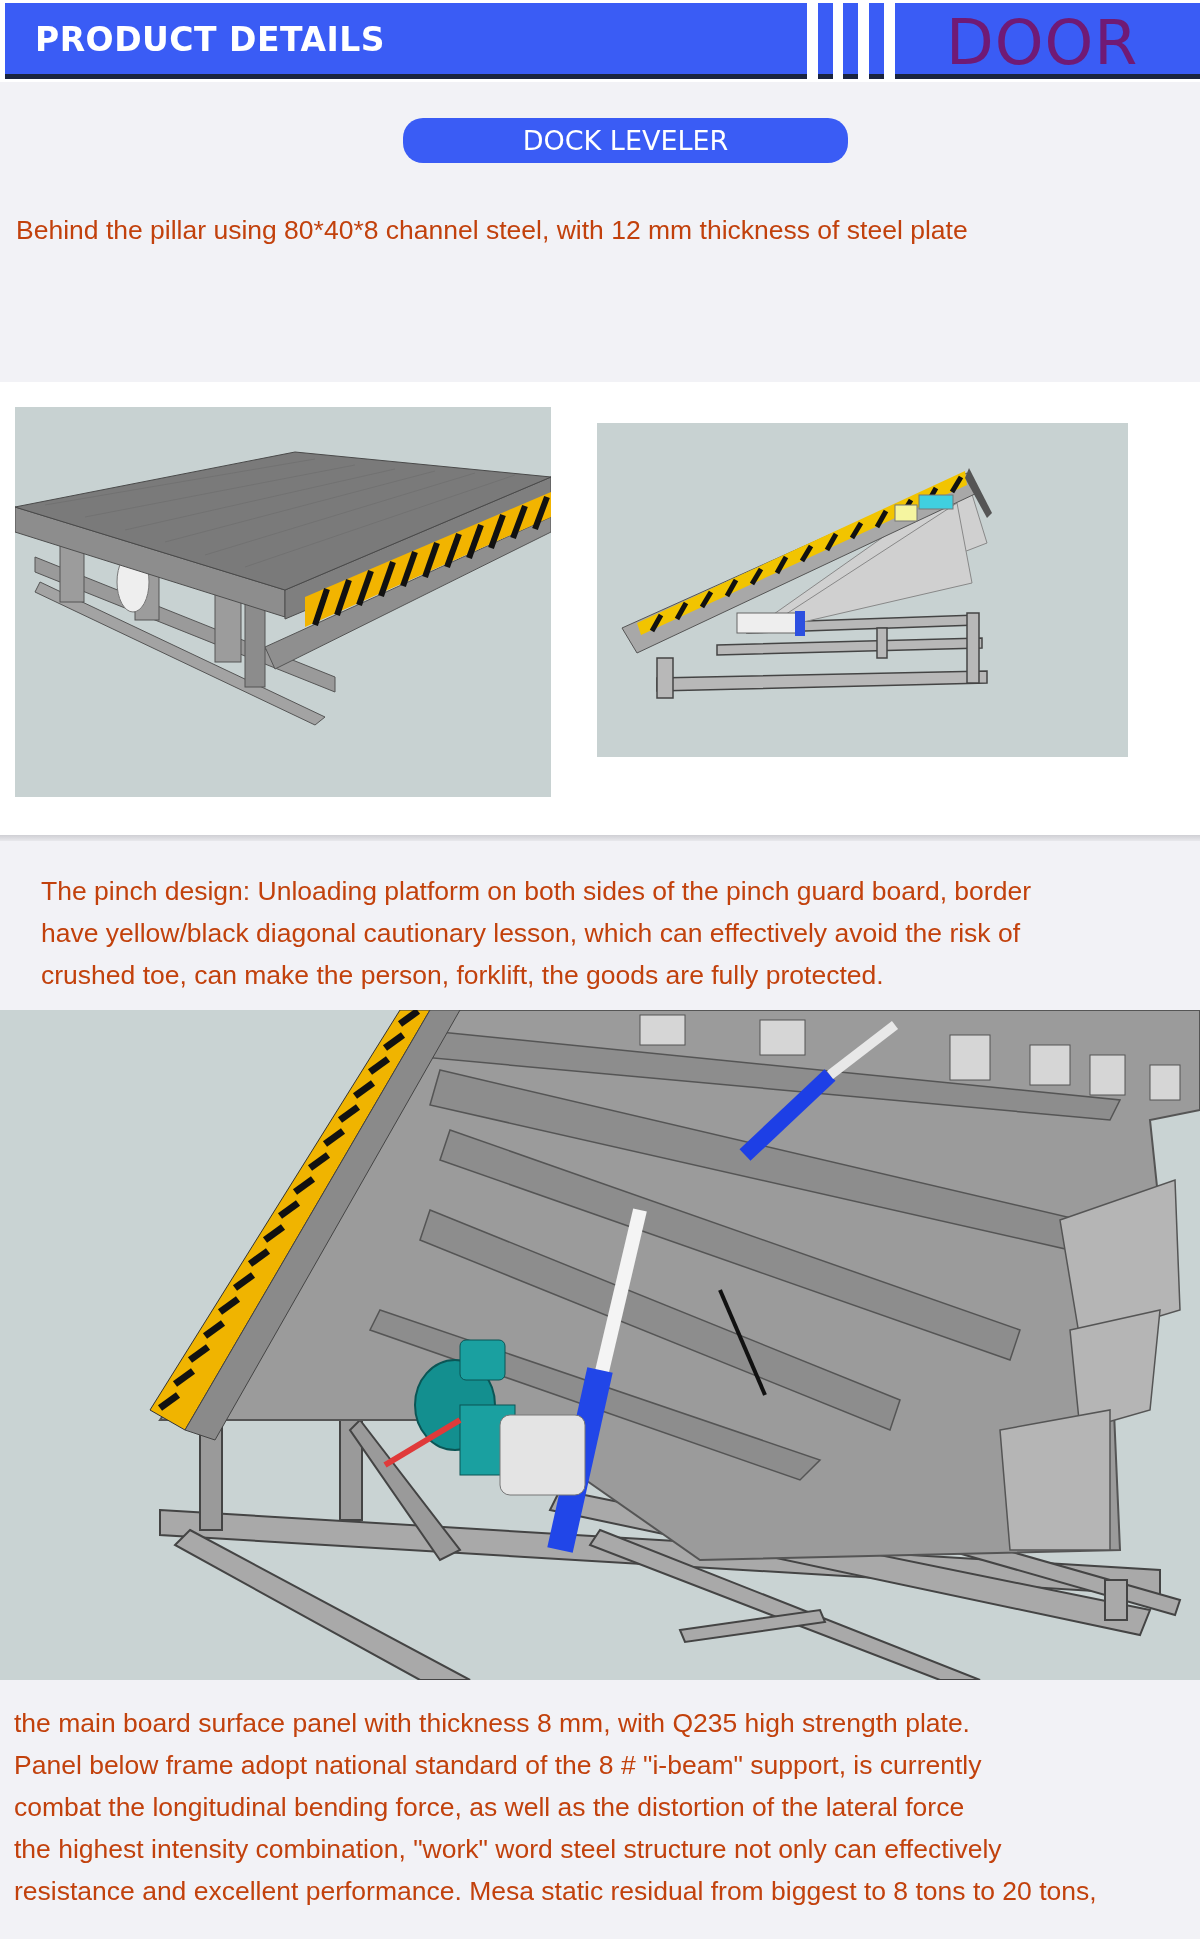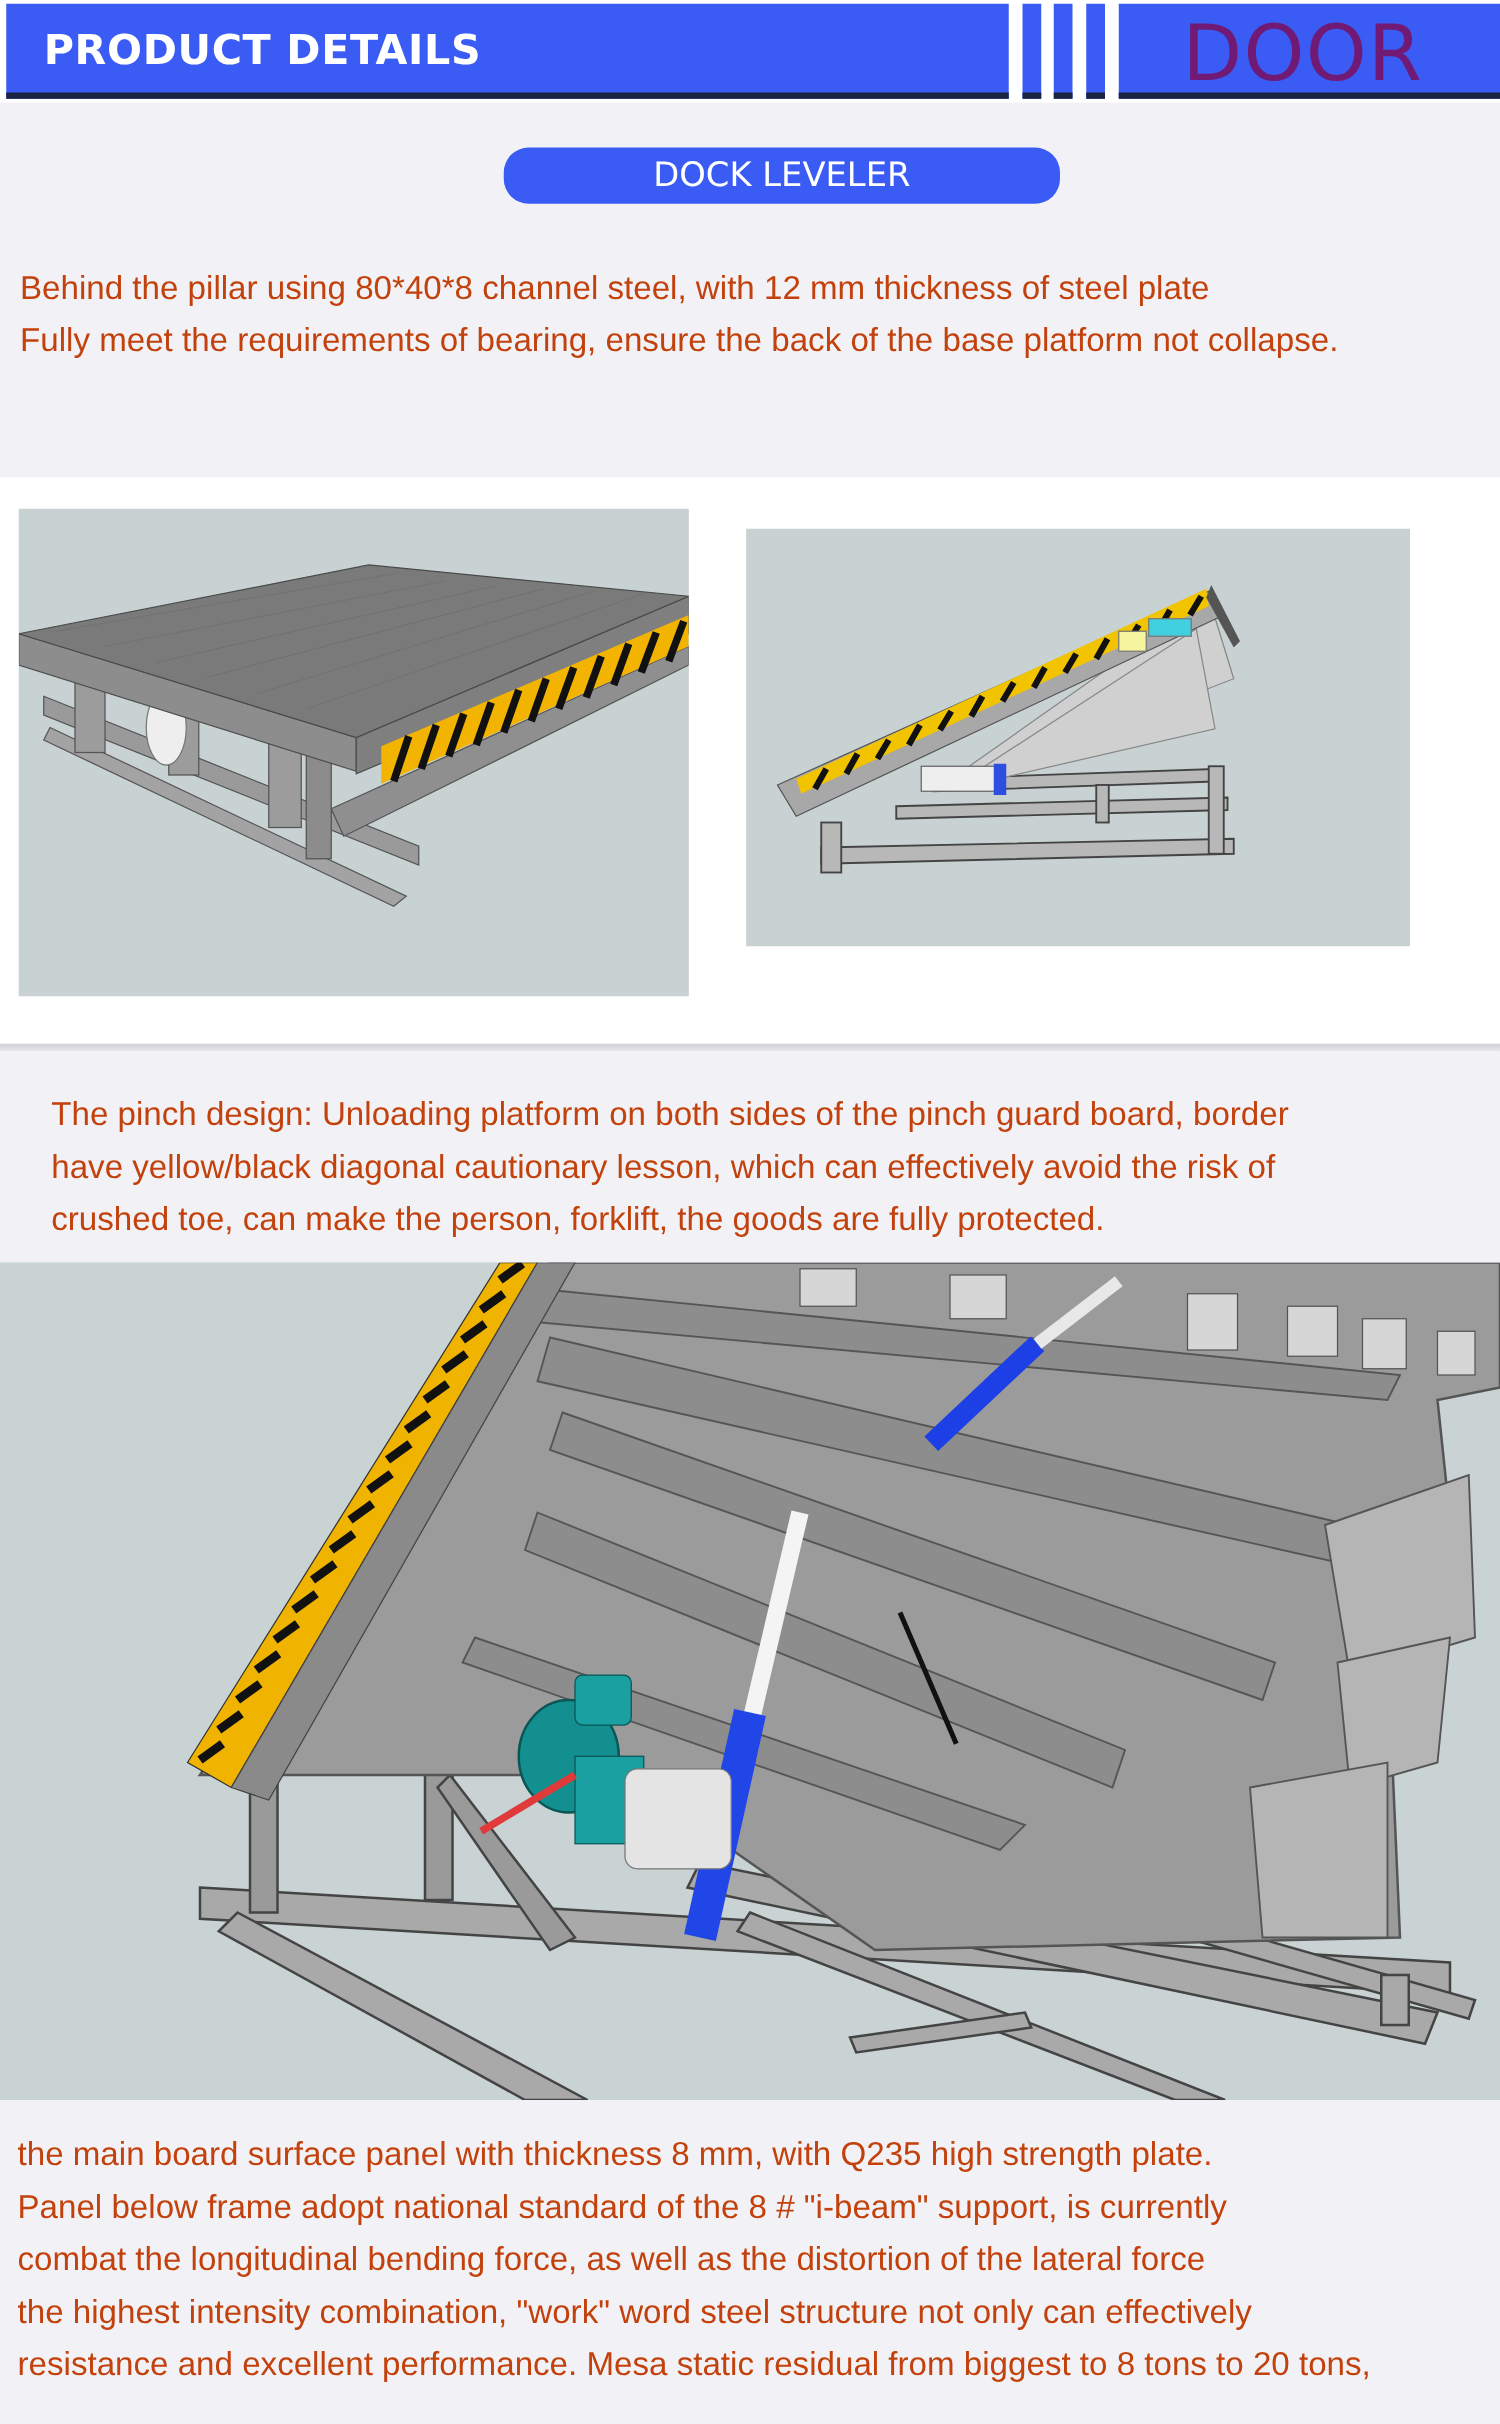--- a/index.html
+++ b/index.html
@@ -72,21 +72,20 @@
 <div class="abs hdr-stripe" style="left:818px"></div>
 <div class="abs hdr-stripe" style="left:843px"></div>
 <div class="abs hdr-stripe" style="left:869px"></div>
 <div class="abs hdr-block"></div>
 <div class="abs hdr-door">DOOR</div>
 
 <div class="abs pill">DOCK LEVELER</div>
 
 <p class="abs para sec1-text">
   <span class="ln">Behind the pillar using 80*40*8 channel steel, with 12 mm thickness of steel plate</span>
-  <span class="ln">Fully meet the requirements of bearing, ensure the back of the base platform not collapse.</span>
 </p>
 
 <div class="abs white-band"></div>
 
 <div class="abs img-box img1">
   <svg width="536" height="390" viewBox="0 0 536 390">
     <rect width="536" height="390" fill="#c8d2d2"></rect>
 
     <polygon points="20,150 320,270 320,285 20,165" fill="#9a9a9a" stroke="#555" stroke-width="1"></polygon>
     <polygon points="250,240 536,110 536,125 260,262" fill="#8f8f8f" stroke="#555" stroke-width="1"></polygon>

